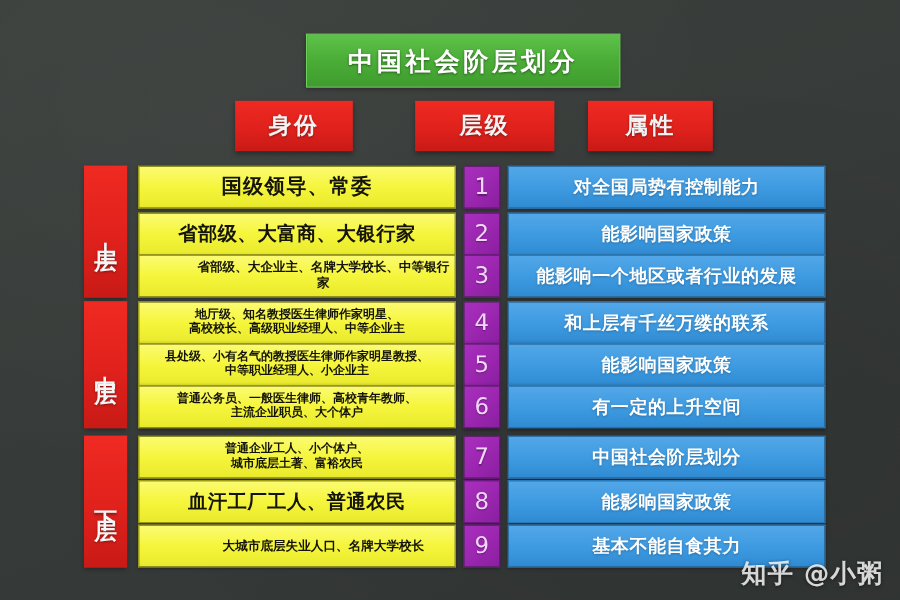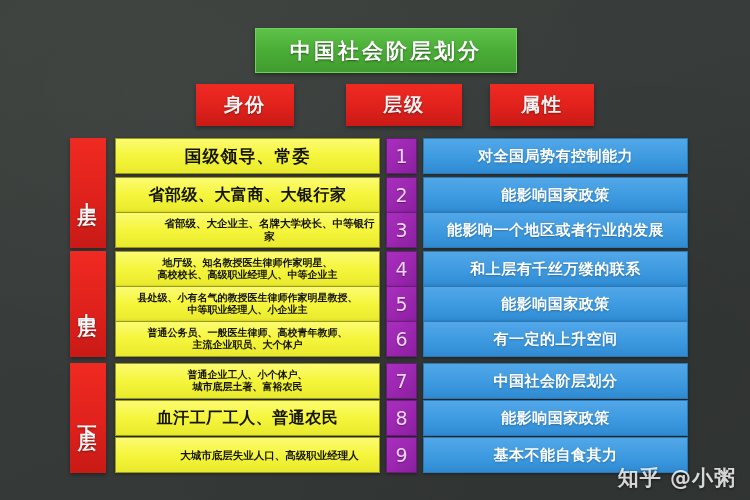--- a/index.html
+++ b/index.html
@@ -316,21 +316,21 @@
     <div class="cell-number">
       <span>8</span>
     </div>
     <div class="cell-attribute">
       <span>能影响国家政策</span>
     </div>
   </div>
 
   <div class="row" id="row-9">
     <div class="cell-identity">
-      <span class="t-sm">大城市底层失业人口、高级职业经理人</span>
+      <span class="t-sm">大城市底层失业人口、名牌大学校长</span>
     </div>
     <div class="cell-number">
       <span>9</span>
     </div>
     <div class="cell-attribute">
       <span>基本不能自食其力</span>
     </div>
   </div>
 
   <div id="watermark">知乎 @小粥</div>

